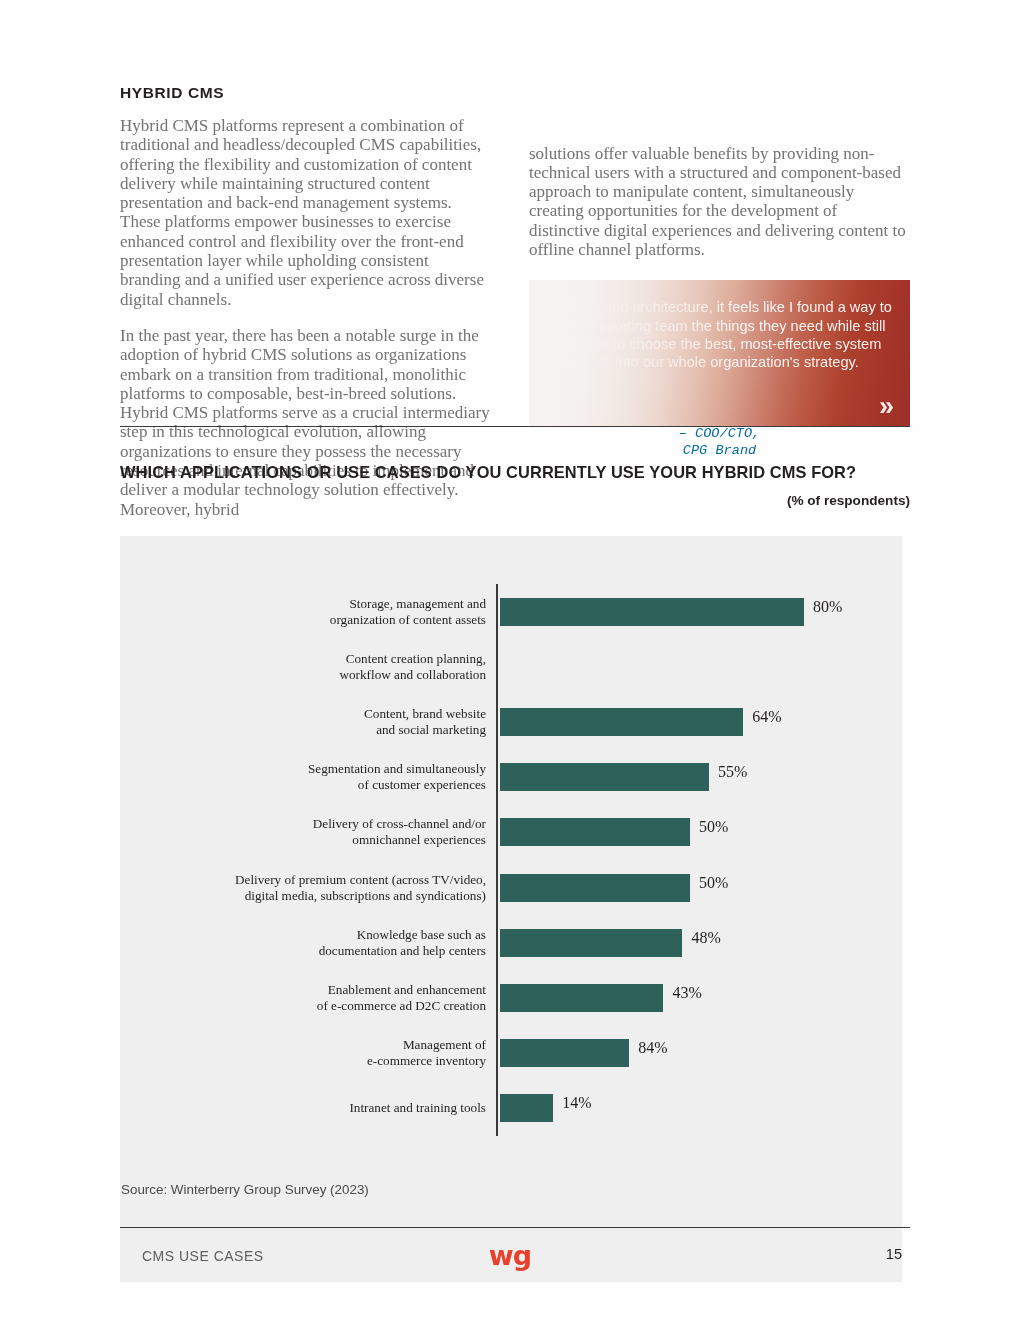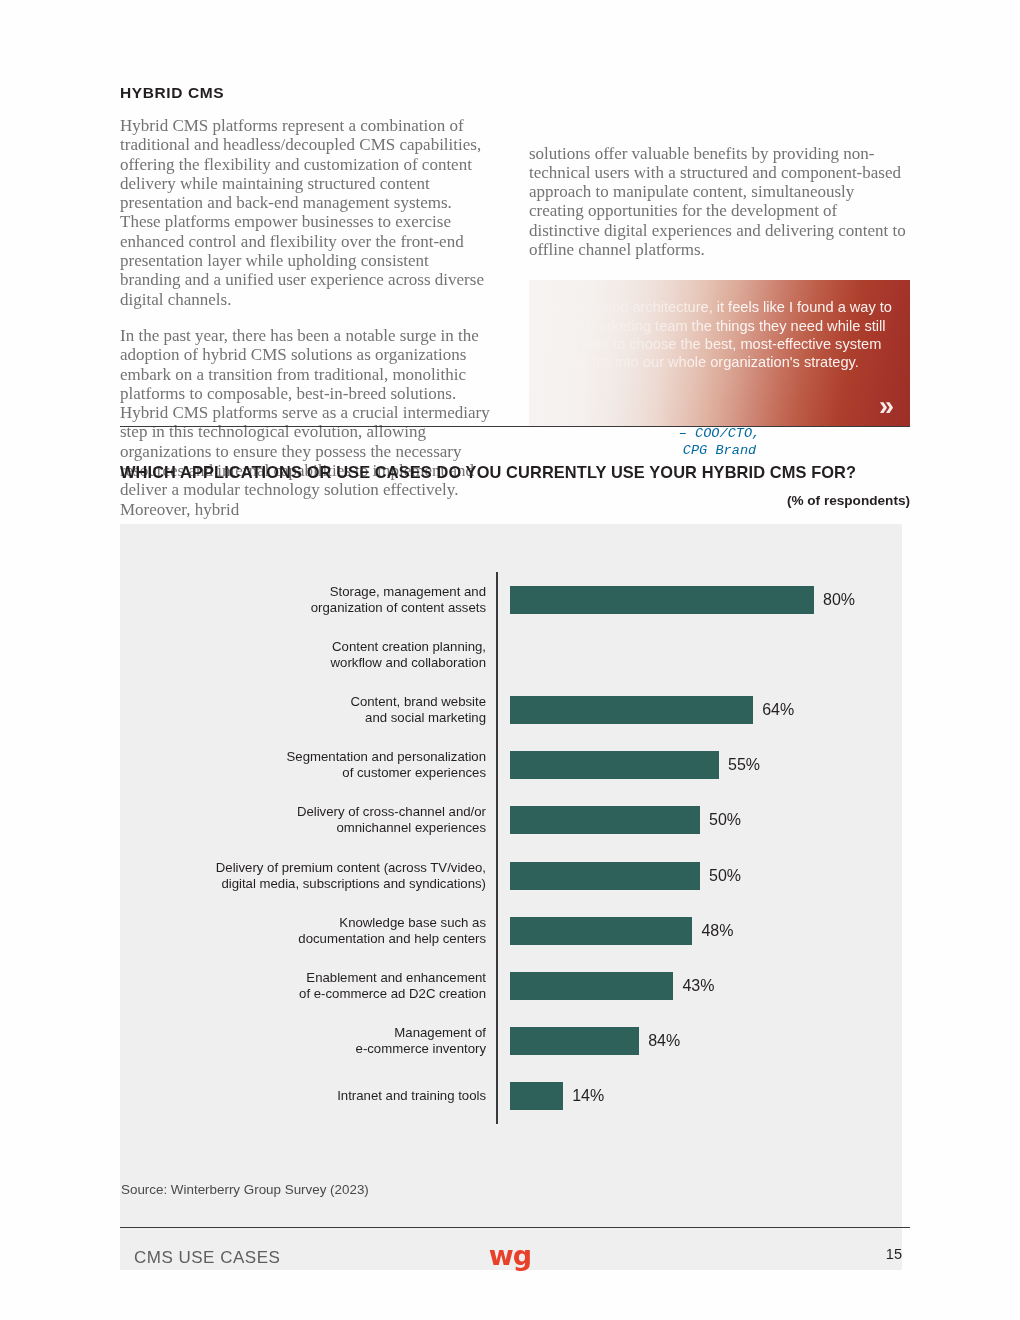--- a/index.html
+++ b/index.html
@@ -151,24 +151,25 @@
     width: 790px;
     text-align: right;
     font-size: 13.6px;
     font-weight: bold;
     color: #231f20;
   }
 
   .chart-panel {
     position: absolute;
     left: 120px;
-    top: 524px;
+    top: 536px;
     width: 782px;
     height: 746px;
     background: #efefef;
+    font-family: Liberation Serif, serif;
   }
 
   .plot {
     position: absolute;
     left: 0;
     top: 20px;
     width: 782px;
     height: 600px;
   }
   .axis-line {
@@ -200,22 +201,22 @@
     padding-right: 10px;
     text-align: right;
     font-size: 13.2px;
     line-height: 16px;
     color: #231f20;
     white-space: pre-line;
   }
   .row-barwrap {
     flex: 1 1 auto;
     display: flex;
-    align-items: center;
-    padding-left: 14px;
+    align-items: flex-start;
+    padding-left: 4px;
     border-radius: 6px;
   }
   .bar {
     height: 28px;
     background: #2d615a;
   }
   .bar-value {
     margin-left: 9px;
     font-size: 16px;
     color: #231f20;
@@ -226,23 +227,23 @@
     position: absolute;
     left: 121px;
     top: 1182px;
     font-size: 13.4px;
     color: #4a4a4a;
   }
 
   
   .footer-left {
     position: absolute;
-    left: 134px;
+    left: 142px;
     top: 1248px;
-    font-size: 17px;
+    font-size: 14px;
     letter-spacing: 0.5px;
     color: #5e5e5e;
   }
   .footer-page {
     position: absolute;
     right: 118px;
     top: 1246px;
     font-size: 14.6px;
     color: #231f20;
   }
@@ -311,21 +312,21 @@
           </div>
           <div class="row">
             <div class="row-label">Content, brand website
 and social marketing</div>
             <div class="row-barwrap">
               <div class="bar" style="background: rgb(45, 97, 90); width: 243.2px;"></div>
               <div class="bar-value">64%</div>
             </div>
           </div>
           <div class="row">
-            <div class="row-label">Segmentation and personalization
+            <div class="row-label">Segmentation and simultaneously
 of customer experiences</div>
             <div class="row-barwrap">
               <div class="bar" style="background: rgb(45, 97, 90); width: 209px;"></div>
               <div class="bar-value">55%</div>
             </div>
           </div>
           <div class="row">
             <div class="row-label">Delivery of cross-channel and/or
 omnichannel experiences</div>
             <div class="row-barwrap">

